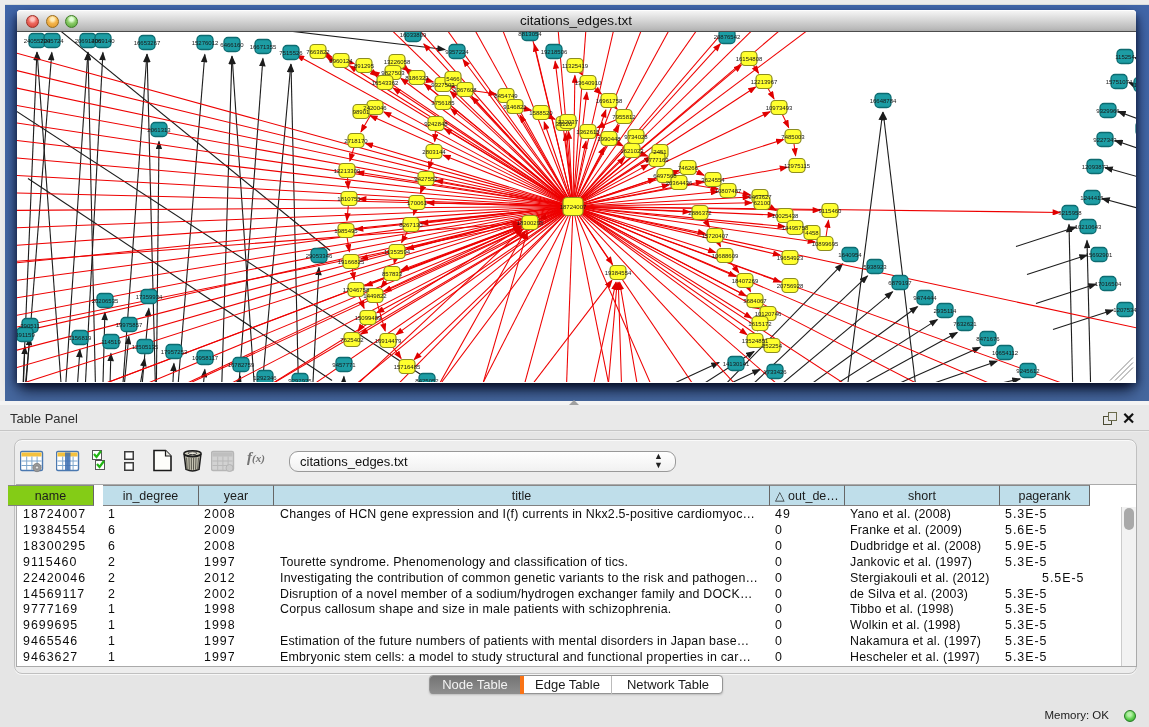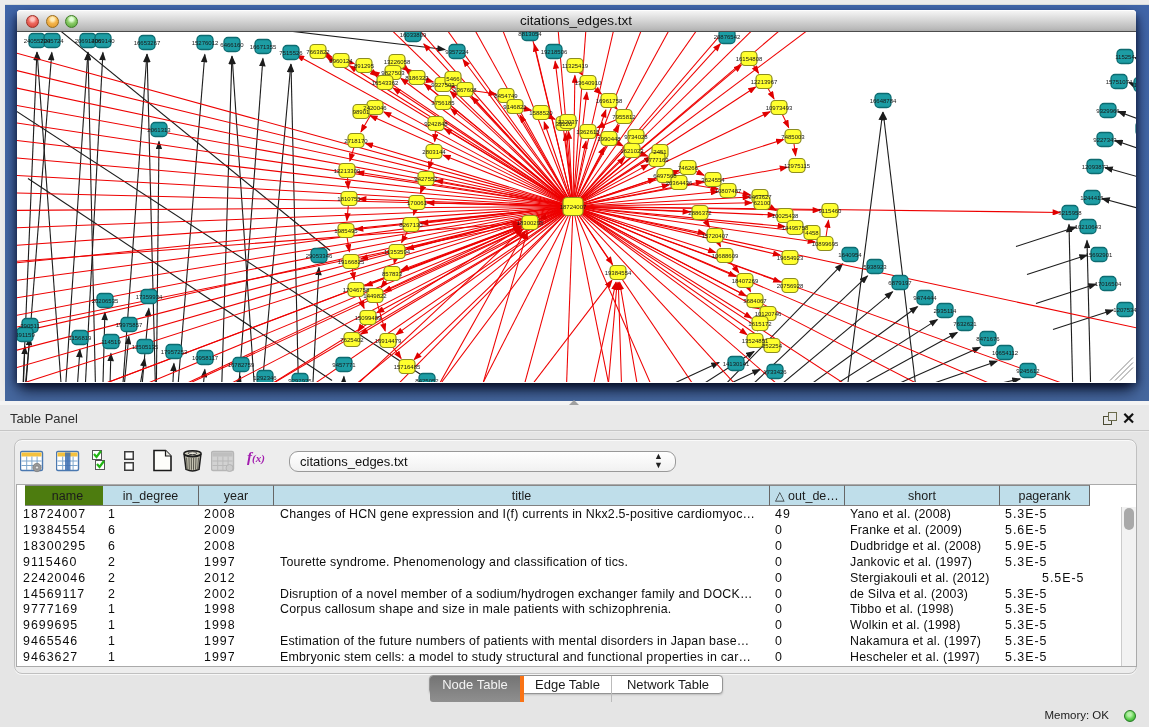--- a/index.html
+++ b/index.html
@@ -31,21 +31,21 @@
 #tablewrap{position:absolute;left:16px;top:484px;width:1121px;height:183px;background:#fff;border:1px solid #aaa}
 .hcell{position:absolute;top:485px;height:21px;font-size:12.5px;color:#1c1c1c;text-align:center;
  line-height:21px;background:#bfdeea;border-right:1px solid #666;border-top:1px solid #888;border-bottom:1px solid #808080}
 .trow{position:absolute;left:0;width:1120px;height:16px;font-size:12.4px;color:#0c0c0c}
 .trow span{position:absolute;top:0;white-space:nowrap;overflow:hidden;letter-spacing:.2px}
 .trow span.num{letter-spacing:1px}
 #sbar{position:absolute;left:1121px;top:507px;width:15px;height:159px;background:#f2f2f2;border-left:1px solid #ccc}
 #thumb{position:absolute;left:1123.5px;top:508px;width:10px;height:22px;background:#a9a9a9;border-radius:5px}
 #tabs{position:absolute;left:429px;top:675px;width:294px;height:19px;border:1px solid #949494;border-radius:4px;
  background:#fff;box-shadow:0 1px 2px rgba(0,0,0,.18)}
-#tabs div{position:absolute;top:0;height:26px;line-height:18px;font-size:13px;text-align:center;color:#1a1a1a}
+#tabs div{position:absolute;top:0;height:18px;line-height:18px;font-size:13px;text-align:center;color:#1a1a1a}
 #tab1{left:0;width:90px;background:linear-gradient(#747474,#8f8f8f);color:#f3f3f3 !important;border-radius:3px 0 0 3px}
 #tab2{left:90px;width:91px;border-left:4px solid #f97316}
 #tab3{left:181px;width:113px;border-left:1px solid #bbb}
 #mem{position:absolute;right:40px;top:709px;font-size:11.5px;color:#1c1c1c}
 #memdot{position:absolute;left:1124px;top:710px;width:12px;height:12px;border-radius:50%;
  background:radial-gradient(circle at 45% 35%,#b6f0a8 0 20%,#5ed04e 55%,#2f9e2c 95%);border:1px solid #237a22}
 .flicon{position:absolute;width:9px;height:9px;border:1.6px solid #4c4c34;background:#e9e9e9}
 </style></head>
 <body>
 <div id="stage">
@@ -694,24 +694,24 @@
         <rect x="0.5" y="1.5" width="22" height="19" rx="1.5" fill="#bdbdbd" stroke="#8a8a8a" stroke-width="1.4"></rect>
         <rect x="1.5" y="2.5" width="20" height="4" fill="#9a9a9a"></rect>
         <line x1="6.7" y1="6.5" x2="6.7" y2="20" stroke="#8f8f8f"></line>
         <line x1="11.9" y1="6.5" x2="11.9" y2="20" stroke="#8f8f8f"></line>
         <line x1="17.1" y1="6.5" x2="17.1" y2="20" stroke="#8f8f8f"></line>
         <line x1="1.5" y1="11.0" x2="21.5" y2="11.0" stroke="#8f8f8f"></line>
         <line x1="1.5" y1="15.5" x2="21.5" y2="15.5" stroke="#8f8f8f"></line>
         <circle cx="18.5" cy="18" r="3.5" fill="#b0b0b0" stroke="#888"></circle>
       </g>
     </svg>
-    <div style="position:absolute;left:247px;top:449px;width:24px;height:23px;font-family:'Liberation Serif',serif;font-style:italic;font-weight:bold;font-size:15px;color:#a21caf;">f<span style="font-size:11px">(x)</span></div>
+    <div style="position:absolute;left:247px;top:449px;width:24px;height:23px;font-family:'Liberation Serif',serif;font-style:italic;font-weight:bold;font-size:15px;color:#737373;">f<span style="font-size:11px">(x)</span></div>
 <div id="combo">citations_edges.txt<span class="arr">▲<br>▼</span></div>
 <div id="tablewrap"></div>
-<div class="hcell" style="left:25px;width:86px;background:#4d7c0f">name</div>
+<div class="hcell" style="left:8px;width:86px;background:#84cc16">name</div>
 <div class="hcell" style="left:103px;width:96px">in_degree</div>
 <div class="hcell" style="left:199px;width:75px">year</div>
 <div class="hcell" style="left:274px;width:496px">title</div>
 <div class="hcell" style="left:770px;width:75px;text-align:left;padding-left:5px">△ out_de…</div>
 <div class="hcell" style="left:845px;width:155px">short</div>
 <div class="hcell" style="left:1000px;width:90px">pagerank</div>
 <div class="trow" style="top:507.0px">
       <span class="num" style="left:23px">18724007</span>
       <span class="num" style="left:108px">1</span>
       <span class="num" style="left:204px">2008</span>
@@ -742,20 +742,21 @@
       <span class="num" style="left:204px">1997</span>
       <span style="left:280px;width:484px">Tourette syndrome. Phenomenology and classification of tics.</span>
       <span class="num" style="left:775px">0</span>
       <span style="left:850px">Jankovic et al. (1997)</span>
       <span class="num" style="left:1005px">5.3E-5</span>
     </div>
 <div class="trow" style="top:570.6px">
       <span class="num" style="left:23px">22420046</span>
       <span class="num" style="left:108px">2</span>
       <span class="num" style="left:204px">2012</span>
+      <span style="left:280px;width:484px">Investigating the contribution of common genetic variants to the risk and pathogen…</span>
       <span class="num" style="left:775px">0</span>
       <span style="left:850px">Stergiakouli et al. (2012)</span>
       <span class="num" style="left:1042px">5.5E-5</span>
     </div>
 <div class="trow" style="top:586.5px">
       <span class="num" style="left:23px">14569117</span>
       <span class="num" style="left:108px">2</span>
       <span class="num" style="left:204px">2002</span>
       <span style="left:280px;width:484px">Disruption of a novel member of a sodium/hydrogen exchanger family and DOCK…</span>
       <span class="num" style="left:775px">0</span>

